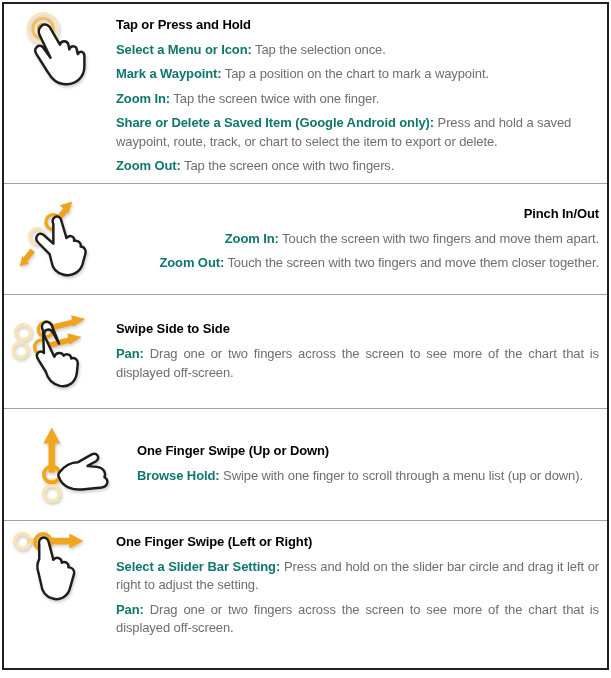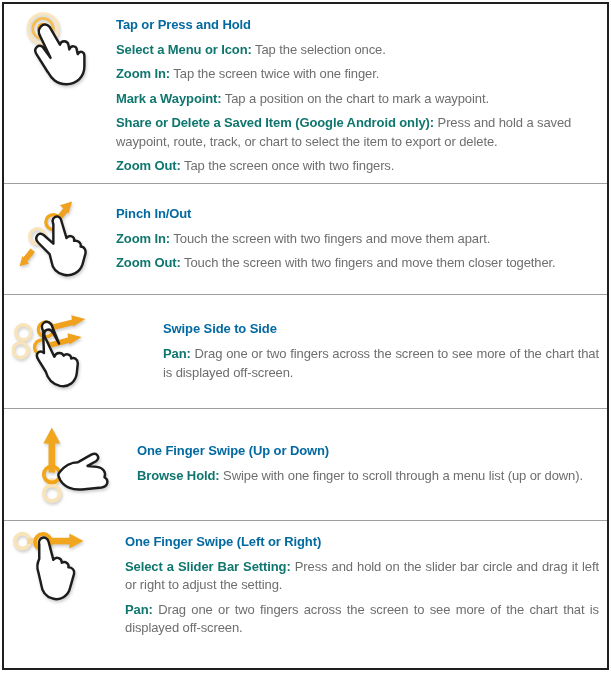--- a/index.html
+++ b/index.html
@@ -12,24 +12,24 @@
     border:2px solid #1f1f1f;
     background:#ffffff;
     display:flex;
     flex-direction:column;
   }
   .row{
     display:flex;
     box-sizing:border-box;
     border-bottom:1px solid #9f9f9f;
   }
-  .row:last-child{border-bottom:none;flex:1;gap:9px;}
+  .row:last-child{border-bottom:none;flex:1;}
   .h1{height:180px;}
-  .h2{height:111px;}
-  .h3{height:114px;gap:47px;}
+  .h2{height:111px;text-align:right;}
+  .h3{height:114px;}
   .h4{height:112px;padding-left:21px;}
   .icon-cell{
     flex:0 0 110px;
     display:flex;
     align-items:center;
     justify-content:center;
   }
   .icon-cell svg{
     width:94px;height:94px;
     filter:drop-shadow(1px 2px 1.5px rgba(130,130,130,.40));
@@ -39,21 +39,21 @@
     flex:1;
     padding:0 8px 0 2px;
     display:flex;
     flex-direction:column;
     justify-content:center;
   }
   .top-text .text-cell{justify-content:flex-start;padding-top:13px;}
   .sec-title{
     font-size:13px;
     font-weight:bold;
-    color:#0369a1;
+    color:#000000;
     letter-spacing:-0.1px;
     margin:0 0 9px 0;
   }
   p.item{
     font-size:13px;
     line-height:1.42;
     letter-spacing:-0.1px;
     color:#6e6e6e;
     margin:0 0 6px 0;
   }
@@ -72,22 +72,22 @@
       <svg viewBox="0 0 100 100">
         <circle cx="33" cy="21" r="16" fill="none" stroke="#FAE5BC" stroke-width="3"></circle>
         <circle cx="33" cy="21" r="11" fill="none" stroke="#F5BE55" stroke-width="3"></circle>
         <circle cx="33" cy="21" r="6.5" fill="#F0A11E"></circle>
         <path class="hand" d="M30 29 C25 21 34 12 40 19 L51 38 C52 33 59 33 60 38 L61 43 C63 38 69 39 69 44 L70 48 C72 44 77 45 77 50 L77 61 C77 72 69 80 58 80 C47 80 42 74 38 67 L26 48 C22 42 29 36 33 41 L41 52 Z"></path>
       </svg>
     </div>
     <div class="text-cell">
       <h3 class="sec-title">Tap or Press and Hold</h3>
       <p class="item"><b>Select a Menu or Icon:</b> <span>Tap the selection once.</span></p>
+      <p class="item"><b>Mark a Waypoint:</b> <span>Tap a position on the chart to mark a waypoint.</span></p>
       <p class="item"><b>Zoom In:</b> <span>Tap the screen twice with one finger.</span></p>
-      <p class="item"><b>Mark a Waypoint:</b> <span>Tap a position on the chart to mark a waypoint.</span></p>
       <p class="item"><b>Share or Delete a Saved Item (Google Android only):</b> <span>Press and hold a saved waypoint, route, track, or chart to select the item to export or delete.</span></p>
       <p class="item"><b>Zoom Out:</b> <span>Tap the screen once with two fingers.</span></p>
     </div>
   </section>
 
   <section class="row h2">
     <div class="icon-cell">
       <svg viewBox="0 0 100 100">
         <circle cx="27" cy="47" r="8" fill="none" stroke="#F9E3B8" stroke-width="3.5"></circle>
         <path d="M48 30 L58 18" stroke="#F0A11E" stroke-width="6" fill="none"></path>

